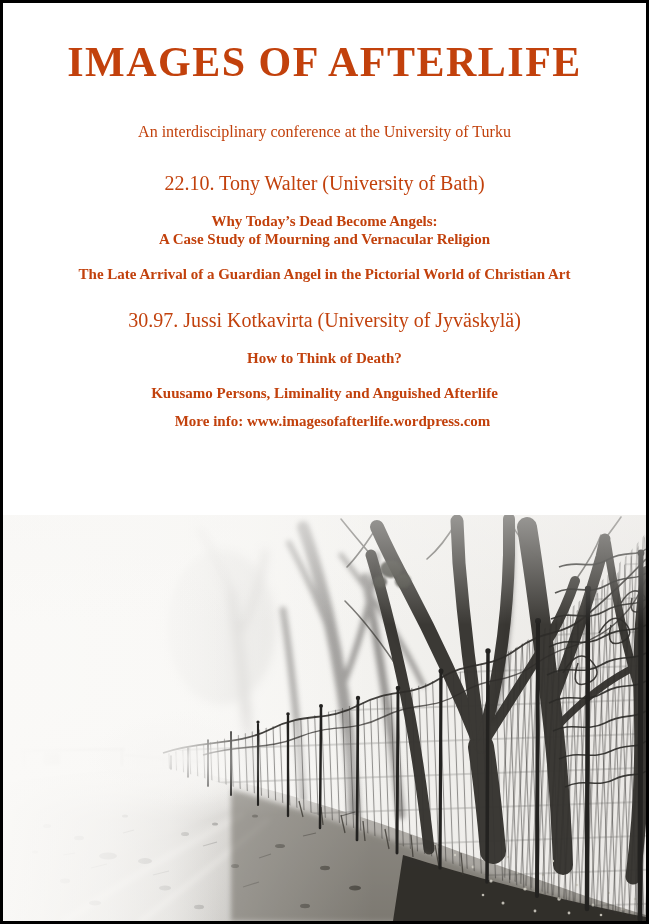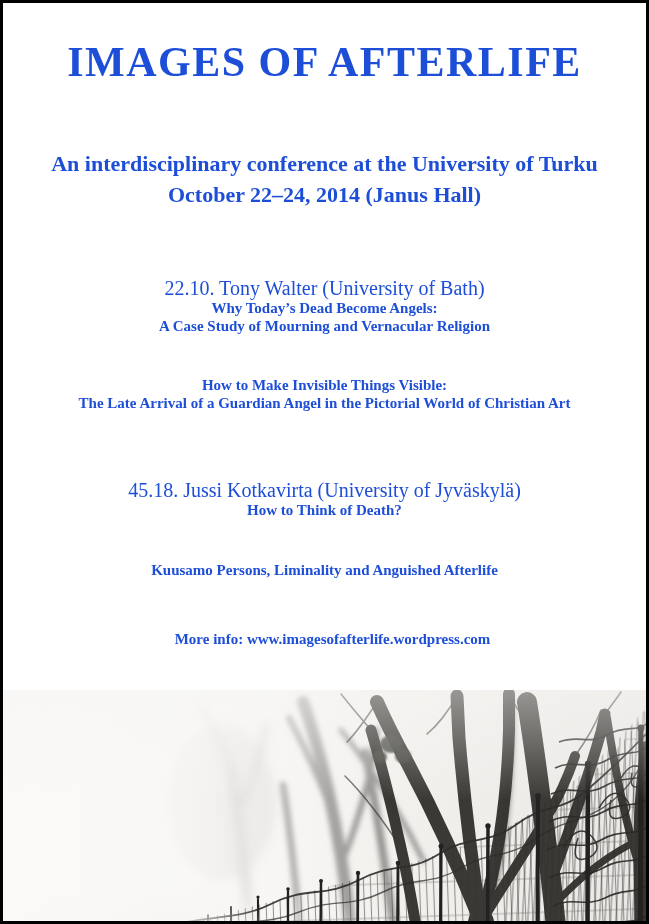--- a/index.html
+++ b/index.html
@@ -3,72 +3,69 @@
 <meta charset="utf-8">
 <style>
   html,body{margin:0;padding:0;background:#ffffff;}
   .page{
     position:relative;
     width:649px;height:924px;
     box-sizing:border-box;
     margin:0 auto;
     border:3px solid #000;
     background:#ffffff;
-    color:#1d4ed8;
+    color:#c2410c;
     font-family:"Liberation Serif", serif;
     display:flex;flex-direction:column;align-items:center;
     text-align:center;
     overflow:hidden;
-    gap:42px;
   }
   .title{
     margin-top:35px;
     font-size:42px;font-weight:700;line-height:48px;
     letter-spacing:1.5px;white-space:nowrap;
   }
-  .subtitle{margin-top:20px;font-size:22px;line-height:31px;font-weight:bold;}
+  .subtitle{margin-top:30px;font-size:16px;line-height:31px;}
   .talk-heading{margin-top:24px;font-size:20px;line-height:24px;}
-  .talk-lines{margin-top:0;font-size:15px;font-weight:700;line-height:17.5px;}
+  .talk-lines{margin-top:18px;font-size:15px;font-weight:700;line-height:17.5px;}
   .more-info{margin-top:10px;font-size:15px;font-weight:700;line-height:17px;margin-left:16px;}
   .photo{
     margin-top:auto;
     width:643px;height:406px;
     align-self:center;flex:0 0 auto;
   }
   .photo svg{display:block;width:643px;height:406px;}
 </style>
 </head>
 <body>
 
 <div class="page">
 
   <div class="title">IMAGES OF AFTERLIFE</div>
 
   <div class="subtitle">
     <div>An interdisciplinary conference at the University of Turku</div>
-    <div>October 22–24, 2014 (Janus Hall)</div>
   </div>
 
   <div class="talk">
     <div class="talk-heading">22.10. Tony Walter (University of Bath)</div>
     <div class="talk-lines">
       <div>Why Today’s Dead Become Angels:</div>
       <div>A Case Study of Mourning and Vernacular Religion</div>
     </div>
   </div>
 
   <div class="talk">
     <div class="talk-lines">
-      <div>How to Make Invisible Things Visible:</div>
       <div>The Late Arrival of a Guardian Angel in the Pictorial World of Christian Art</div>
     </div>
   </div>
 
   <div class="talk">
-    <div class="talk-heading">45.18. Jussi Kotkavirta (University of Jyväskylä)</div>
+    <div class="talk-heading">30.97. Jussi Kotkavirta (University of Jyväskylä)</div>
     <div class="talk-lines">
       <div>How to Think of Death?</div>
     </div>
   </div>
 
   <div class="talk">
     <div class="talk-lines">
       <div>Kuusamo Persons, Liminality and Anguished Afterlife</div>
     </div>
   </div>

